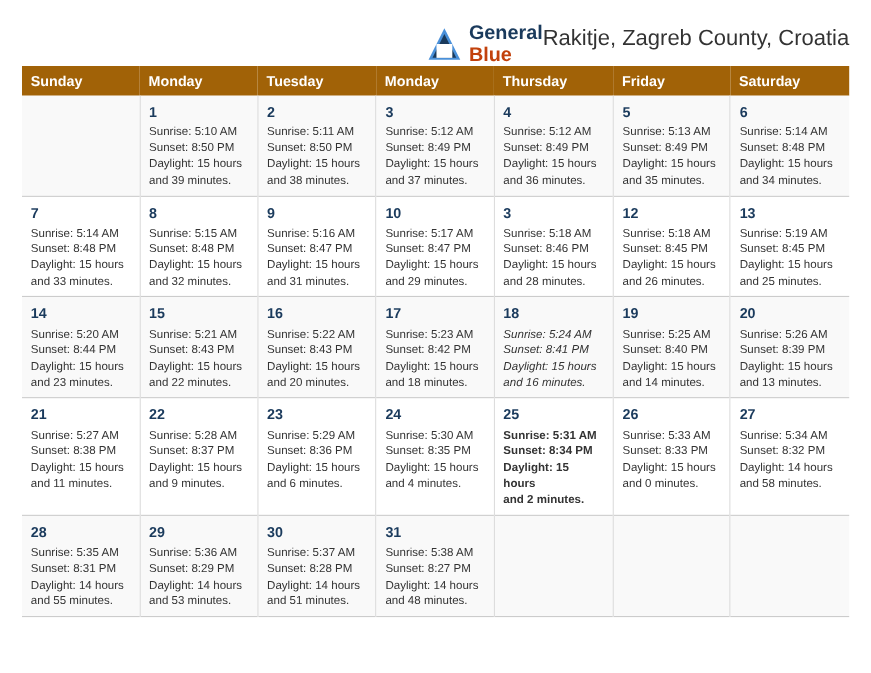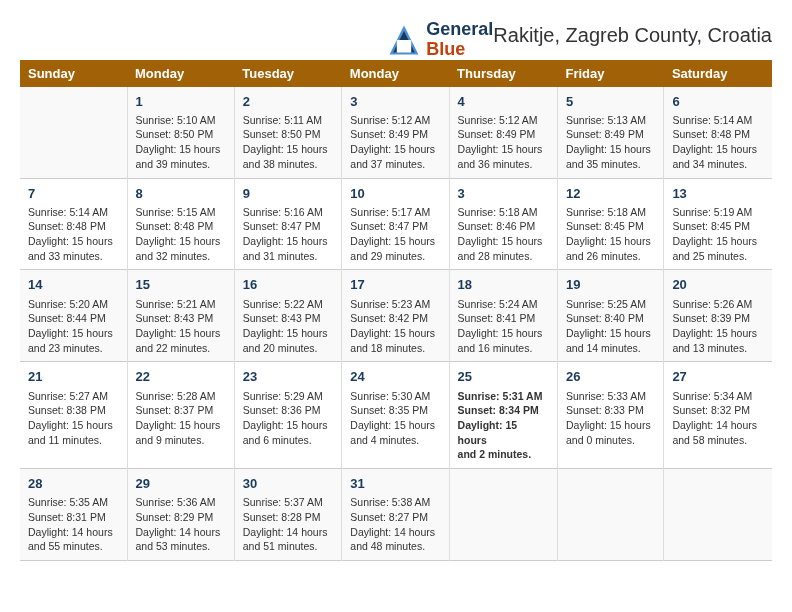--- a/index.html
+++ b/index.html
@@ -251,21 +251,21 @@
         </td>
         <td>
           <span class="day-number">17</span>
           <div class="day-info" style="white-space: pre-line;">Sunrise: 5:23 AM
 Sunset: 8:42 PM
 Daylight: 15 hours
 and 18 minutes.</div>
         </td>
         <td>
           <span class="day-number">18</span>
-          <div class="day-info" style="white-space: pre-line;">Sunrise: 5:24 AM
+          <div class="day-info" style="white-space: pre-line; font-style: italic;">Sunrise: 5:24 AM
 Sunset: 8:41 PM
 Daylight: 15 hours
 and 16 minutes.</div>
         </td>
         <td>
           <span class="day-number">19</span>
           <div class="day-info" style="white-space: pre-line;">Sunrise: 5:25 AM
 Sunset: 8:40 PM
 Daylight: 15 hours
 and 14 minutes.</div>

